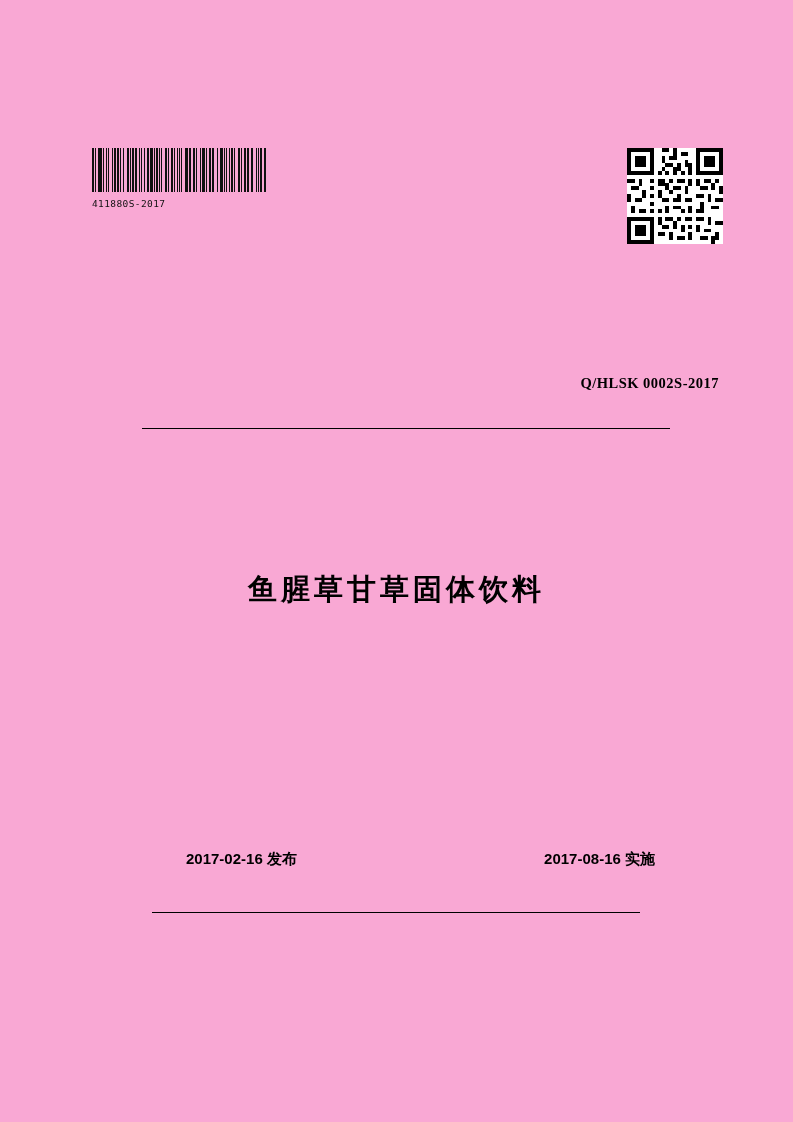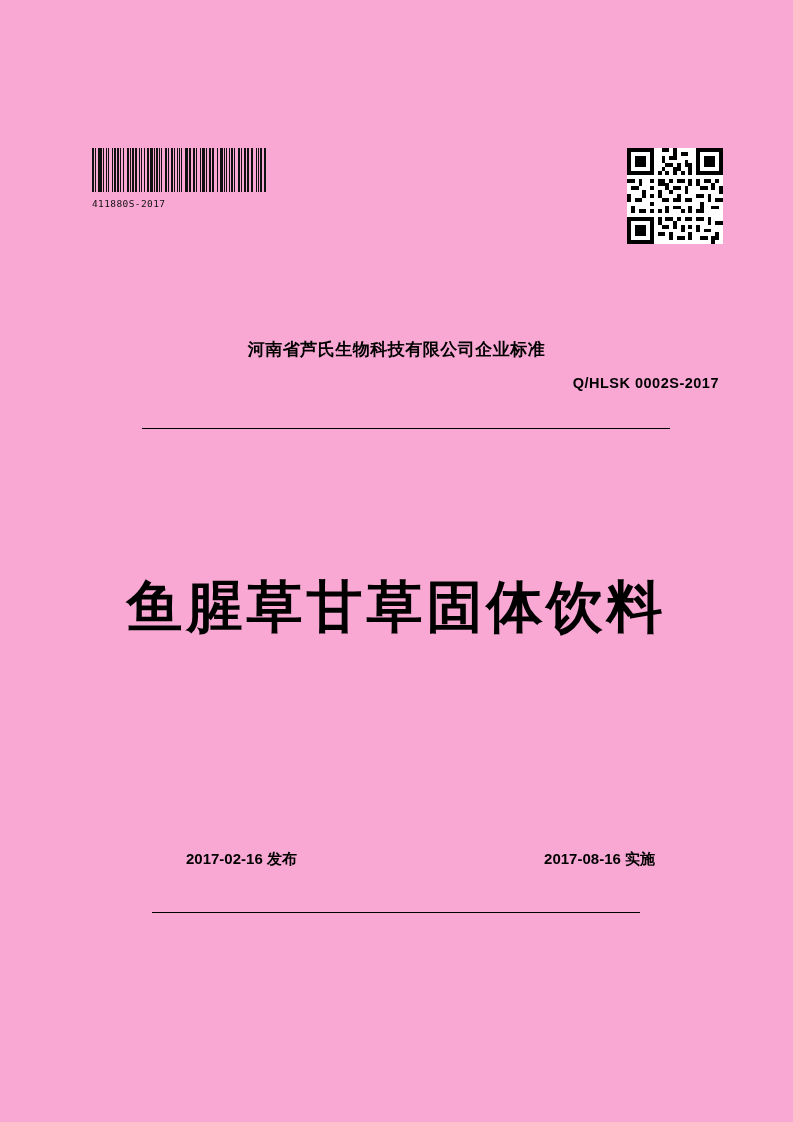--- a/index.html
+++ b/index.html
@@ -66,41 +66,41 @@
     right: 0;
     text-align: center;
     font-size: 17px;
     font-weight: bold;
     letter-spacing: 0.5px;
   }
   .std-code {
     position: absolute;
     top: 375px;
     right: 74px;
-    font-family: Liberation Sans, sans-serif;
+    font-family: Liberation Serif, serif;
     font-size: 14.5px;
     font-weight: bold;
     letter-spacing: 0.5px;
   }
   .rule-top {
     position: absolute;
     top: 428px;
     left: 142px;
     width: 528px;
     border-top: 1.4px solid #000000;
   }
 
   
   .product-title {
     position: absolute;
     top: 570px;
     left: 0;
     right: 0;
     text-align: center;
-    font-size: 56px;
+    font-size: 29px;
     font-weight: bold;
     letter-spacing: 4px;
   }
 
   
   .date-row {
     position: absolute;
     top: 850px;
     left: 150px;
     right: 120px;
@@ -303,21 +303,20 @@
         <rect x="23" y="19" width="2" height="1"></rect>
           <rect x="18" y="20" width="1" height="2"></rect>
         <rect x="20" y="21" width="2" height="1"></rect>
           <rect x="23" y="22" width="1" height="2"></rect>
         <rect x="19" y="23" width="2" height="1"></rect>
           <rect x="22" y="23" width="1" height="2"></rect>
       </g>
     </svg>
   </div>
 
-  <div class="std-title">河南省芦氏生物科技有限公司企业标准</div>
 
   <div class="std-code">Q/HLSK 0002S-2017</div>
 
   <div class="rule-top"></div>
 
   <div class="product-title">鱼腥草甘草固体饮料</div>
 
   <div class="date-row">
     <div class="issue-date">2017-02-16 发布</div>
     <div class="effective-date">2017-08-16 实施</div>

